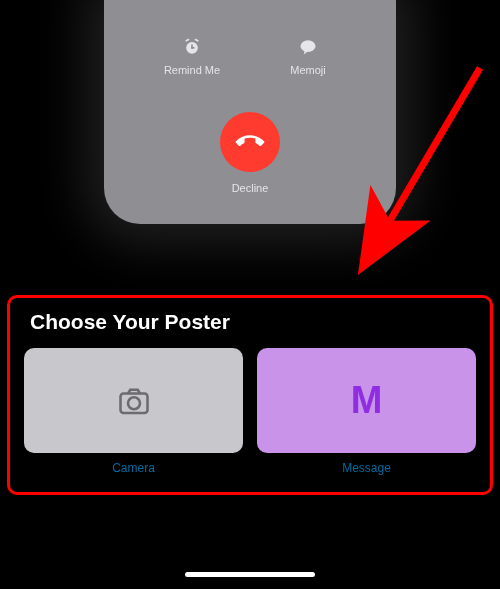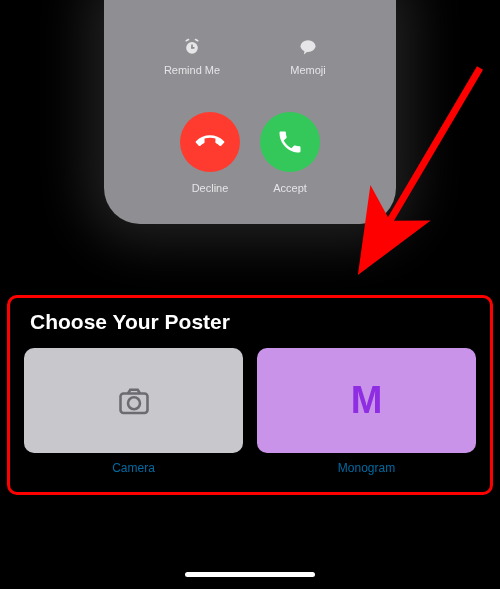--- a/index.html
+++ b/index.html
@@ -172,28 +172,20 @@
   </div>
   <div class="call-buttons-row">
     <div class="call-button">
       <div class="circle-btn decline">
         <svg class="phone-svg" viewBox="0 0 24 24" fill="#fff">
             <path d="M6.6 10.8c1.4 2.8 3.8 5.1 6.6 6.6l2.2-2.2c.3-.3.7-.4 1-.2 1.1.4 2.4.6 3.6.6.6 0 1 .4 1 1V20c0 .6-.4 1-1 1C10.6 21 3 13.4 3 4c0-.6.4-1 1-1h3.5c.6 0 1 .4 1 1 0 1.2.2 2.5.6 3.6.1.4 0 .8-.2 1l-2.3 2.2z"></path>
           </svg>
       </div>
       <div class="call-label">Decline</div>
     </div>
-    <div class="call-button">
-      <div class="circle-btn accept">
-        <svg class="phone-svg" viewBox="0 0 24 24" fill="#fff">
-            <path d="M6.6 10.8c1.4 2.8 3.8 5.1 6.6 6.6l2.2-2.2c.3-.3.7-.4 1-.2 1.1.4 2.4.6 3.6.6.6 0 1 .4 1 1V20c0 .6-.4 1-1 1C10.6 21 3 13.4 3 4c0-.6.4-1 1-1h3.5c.6 0 1 .4 1 1 0 1.2.2 2.5.6 3.6.1.4 0 .8-.2 1l-2.3 2.2z"></path>
-          </svg>
-      </div>
-      <div class="call-label">Accept</div>
-    </div>
   </div>
 </div>
 
 <svg class="arrow" width="170" height="230" viewBox="0 0 170 230">
   <defs>
     <marker id="ahead" markerWidth="14" markerHeight="14" refX="10" refY="5" orient="auto">
       <path d="M0,0 L12,5 L0,10 L3,5 Z" fill="#ff0000"></path>
     </marker>
   </defs>
   <line x1="150" y1="10" x2="35" y2="205" stroke="#ff0000" stroke-width="7" marker-end="url(#ahead)"></line>
@@ -209,18 +201,18 @@
             <circle cx="12" cy="13.5" r="4"></circle>
             <path d="M8 7l1.5-2.5h5L16 7"></path>
           </svg>
       </div>
       <div class="poster-label">Camera</div>
     </div>
     <div class="poster-option">
       <div class="poster-card card-monogram">
         <span class="monogram-letter">M</span>
       </div>
-      <div class="poster-label">Monogram</div>
+      <div class="poster-label">Message</div>
     </div>
   </div>
 </div>
 
 <div class="home-indicator"></div>
 
 </body></html>

